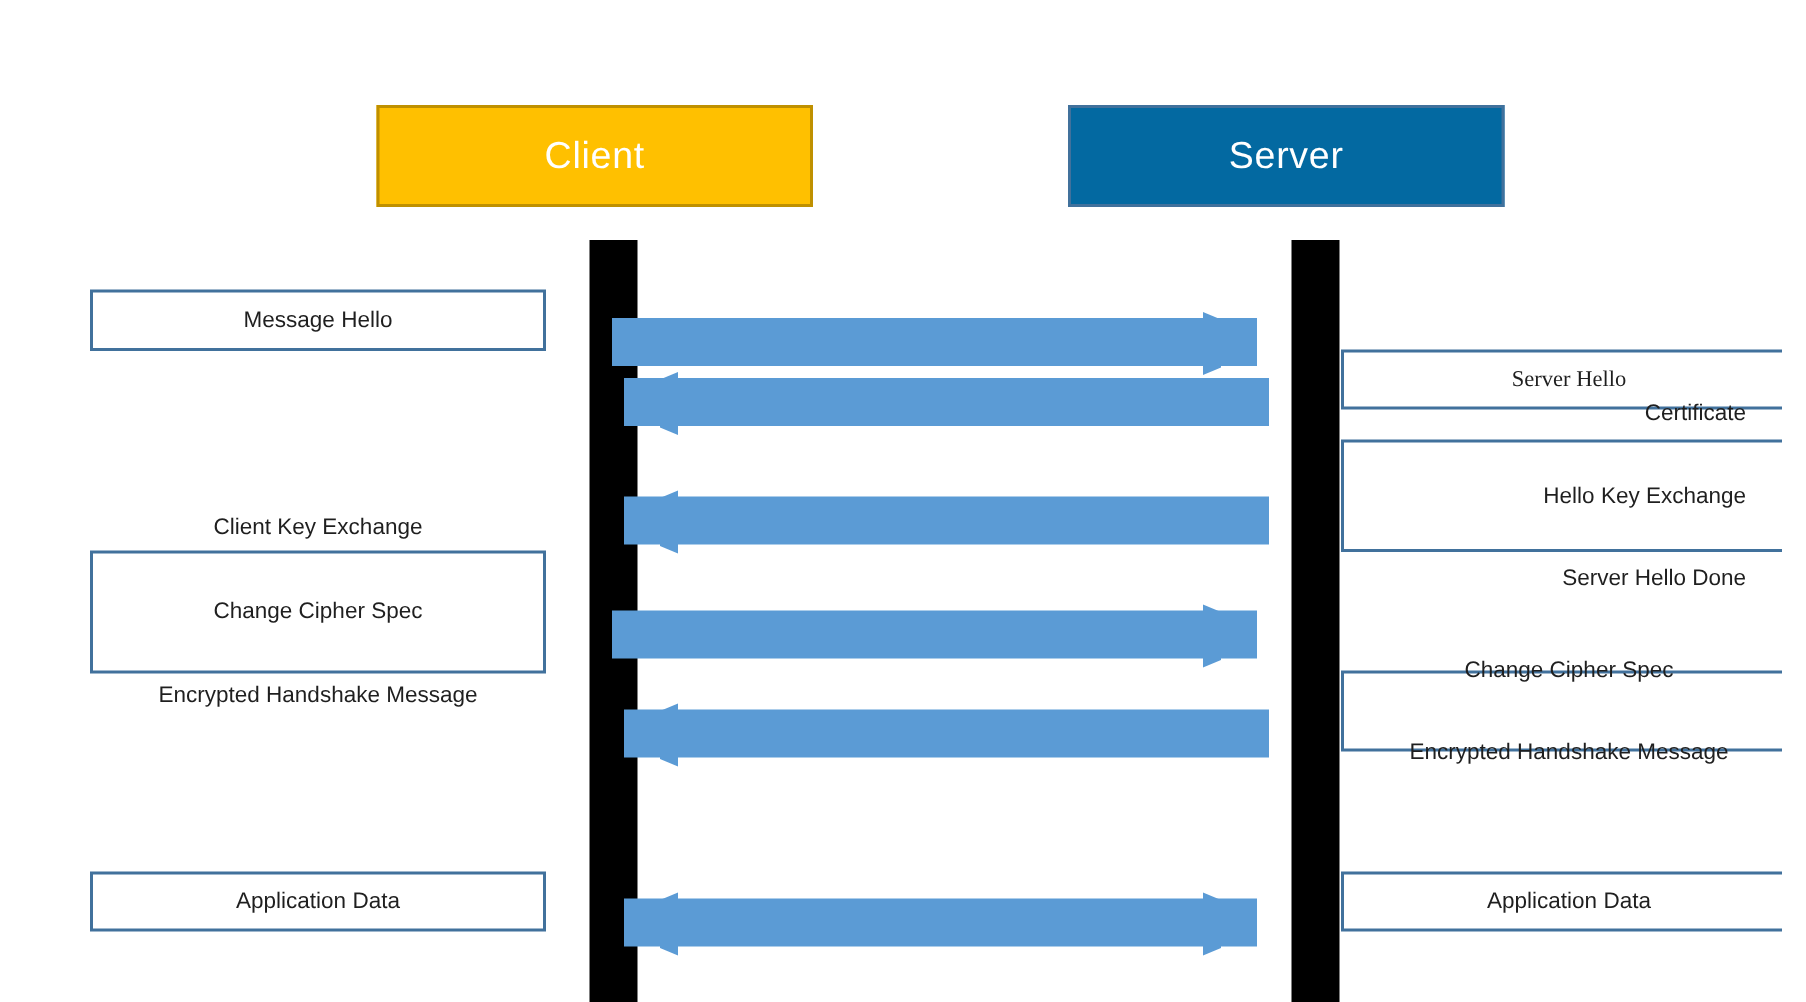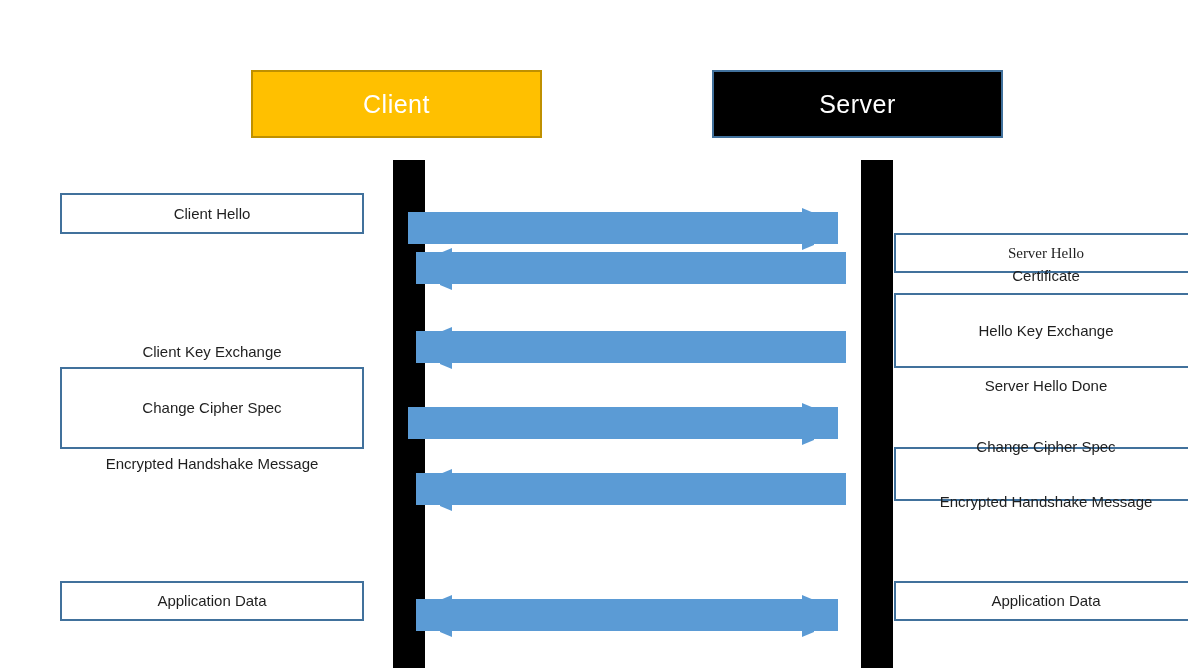--- a/index.html
+++ b/index.html
@@ -27,21 +27,21 @@
     color: #ffffff;
     letter-spacing: 0.5px;
   }
   .actor.client {
     left: 219px;
     background: #FFC000;
     border: 2px solid #BF9000;
   }
   .actor.server {
     left: 680px;
-    background: #000000;
+    background: #0369a1;
     border: 2px solid #41719C;
   }
 
   
   .lifeline {
     position: absolute;
     top: 128px;
     width: 3px;
     height: 514px;
     background: #000000;
@@ -64,21 +64,21 @@
     line-height: 24px;
     color: #1f1f1f;
   }
   .msgbox.left  { left: 28px; }
   .msgbox.right { left: 862px; }
 
   .b-client-hello        { top: 161px; height: 41px; }
   .b-client-key-exchange { top: 335px; height: 82px; }
   .b-client-app-data     { top: 549px; height: 40px; }
   .b-server-hello        { top: 201px; height: 40px; font-family: Liberation Serif, serif; }
-  .b-certificate         { top: 261px; height: 75px; line-height: 23px; }
+  .b-certificate         { top: 261px; height: 75px; line-height: 23px; align-items: flex-end; }
   .b-server-change-cipher{ top: 415px; height: 54px; line-height: 23px; }
   .b-server-app-data     { top: 549px; height: 40px; }
 
   
   .arrow {
     position: absolute;
     left: 376px;
     width: 438px;
     height: 12px;
   }
@@ -126,21 +126,21 @@
     <span>Client</span>
   </div>
   <div class="actor server">
     <span>Server</span>
   </div>
 
   <div class="lifeline client"></div>
   <div class="lifeline server"></div>
 
   <div class="msgbox left b-client-hello">
-    <div>Client Hello</div>
+    <div>Message Hello</div>
   </div>
   <div class="msgbox left b-client-key-exchange">
     <div>Client Key Exchange</div>
     <div>Change Cipher Spec</div>
     <div>Encrypted Handshake Message</div>
   </div>
   <div class="msgbox left b-client-app-data">
     <div>Application Data</div>
   </div>
 

